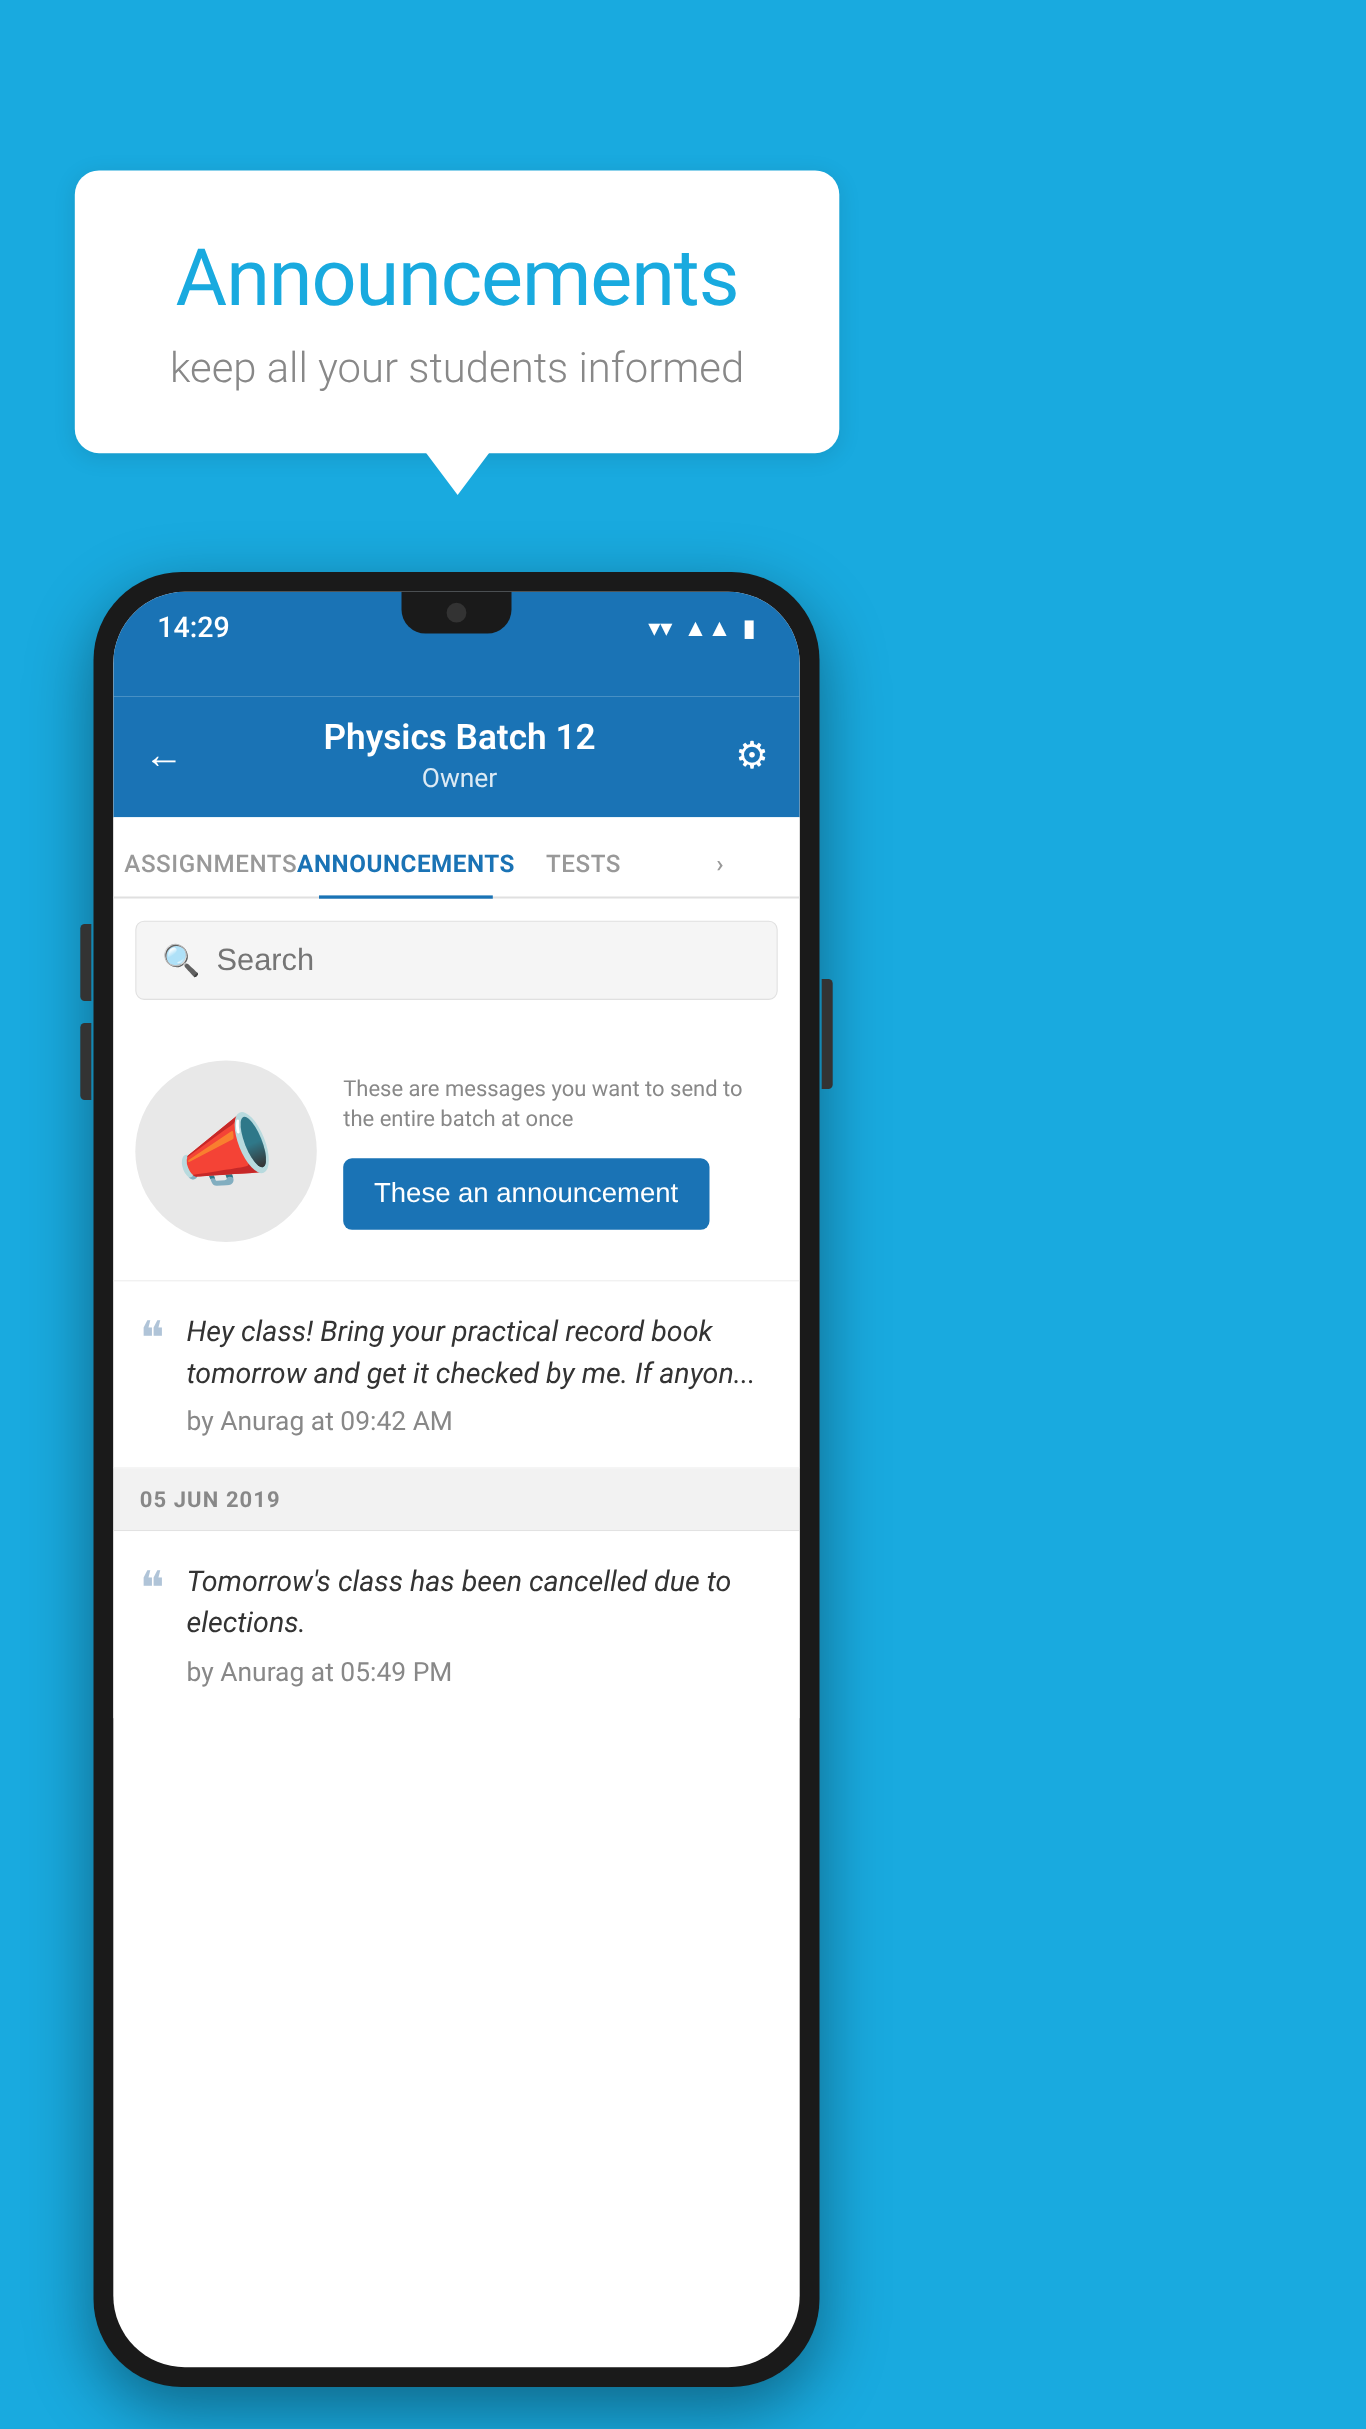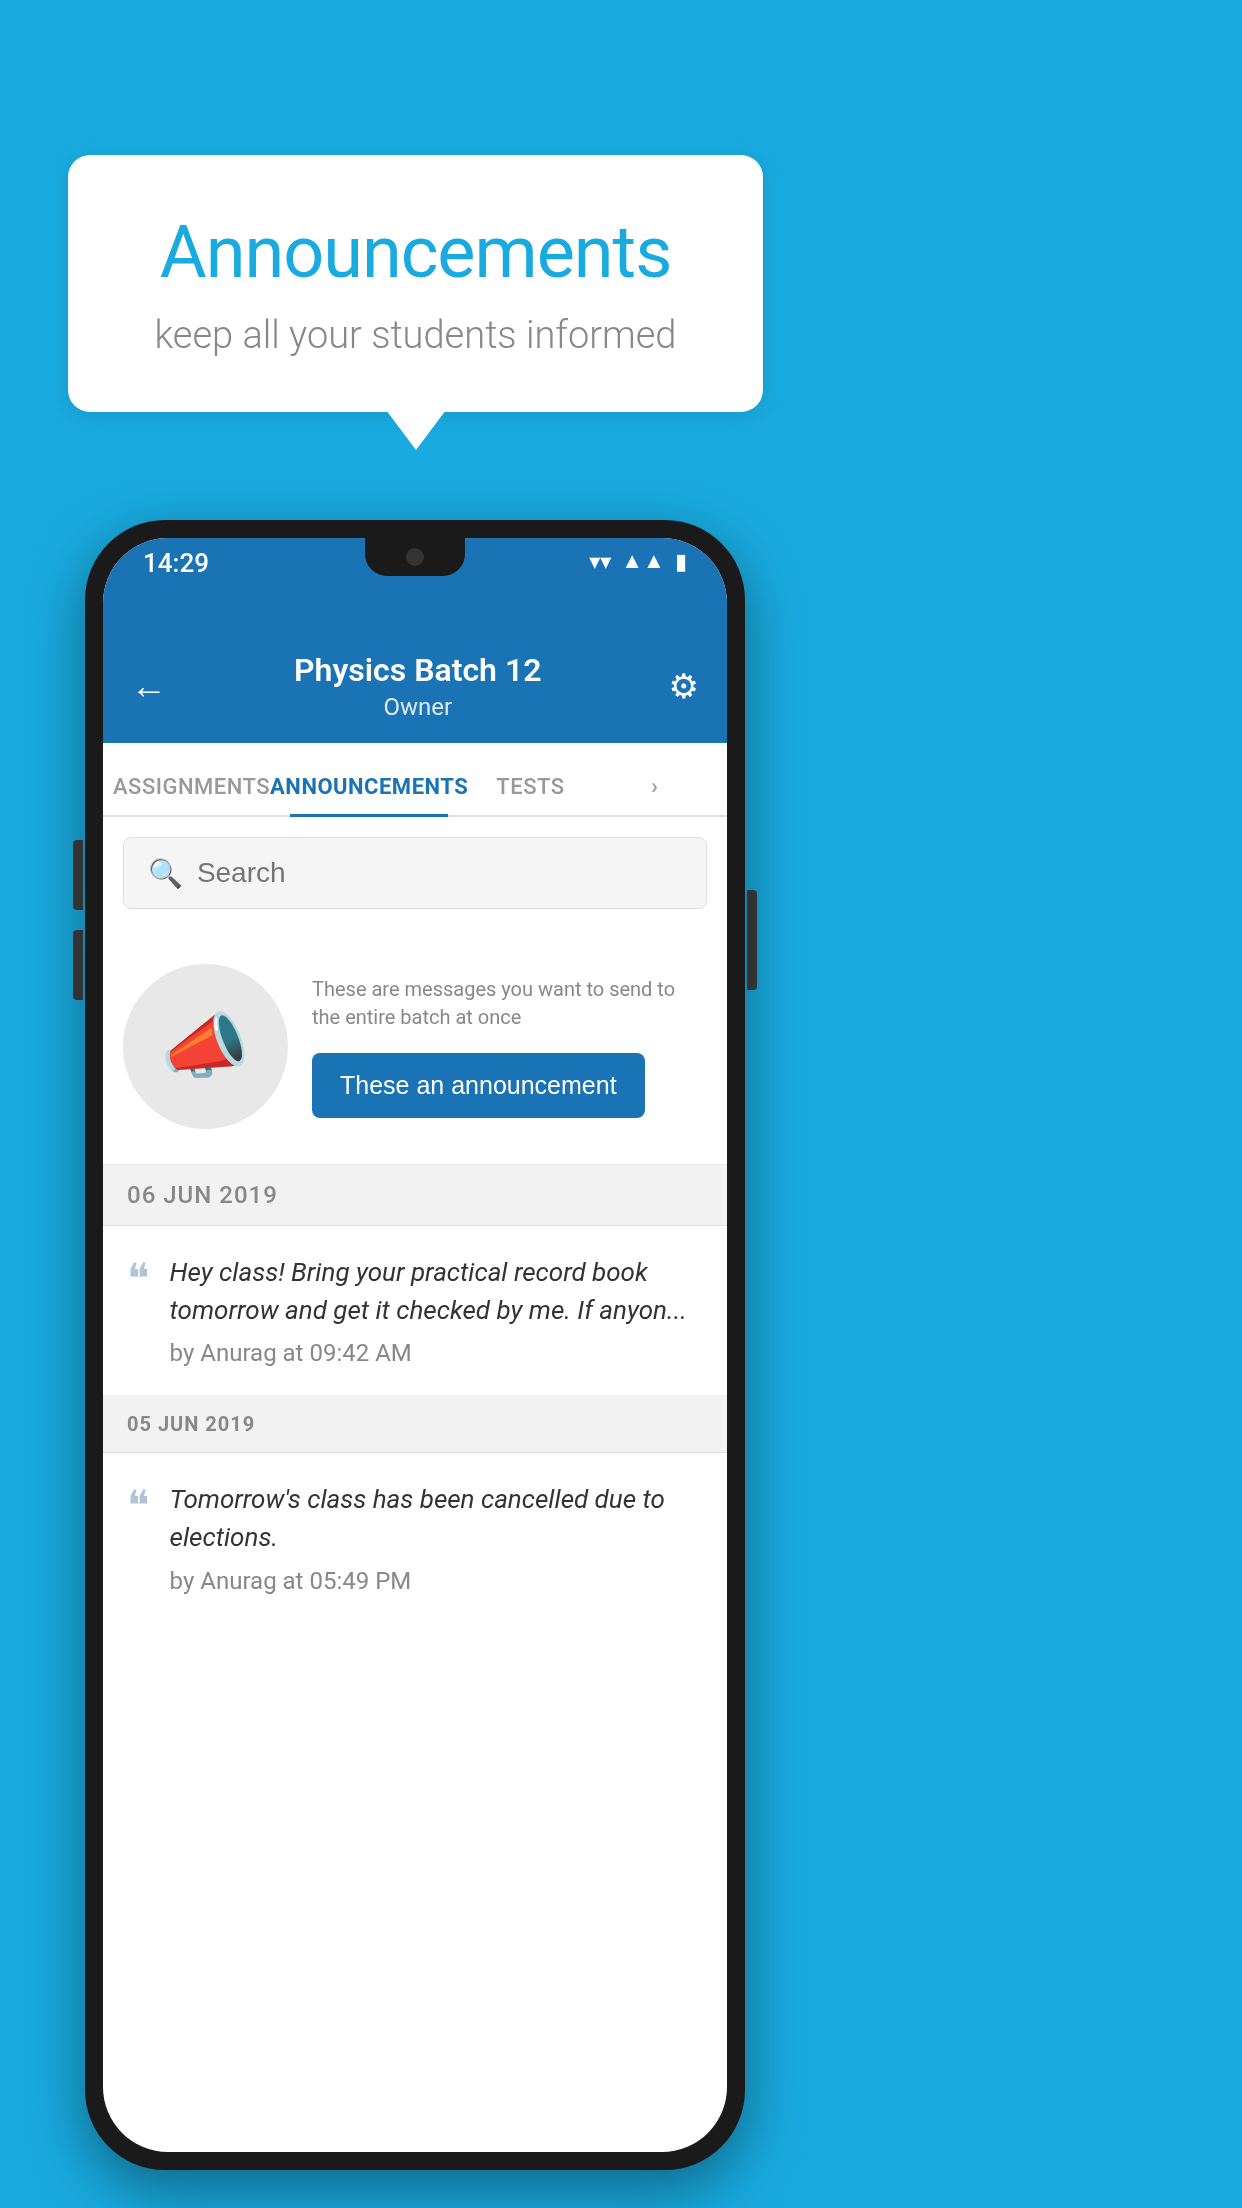--- a/index.html
+++ b/index.html
@@ -77,21 +77,21 @@
       height: 95px;
       position: relative;
       display: flex;
       align-items: flex-start;
       padding-top: 10px;
       padding-left: 30px;
       padding-right: 30px;
     }
     .status-bar {
       display: flex;
-      align-items: flex-start;
+      align-items: center;
       justify-content: space-between;
       width: 100%;
       height: 45px;
       padding: 0 10px;
       gap: 40px;
     }
     .status-time {
       color: white;
       font-size: 26px;
       font-weight: 500;
@@ -422,21 +422,20 @@
     <div class="empty-state">
       <div class="empty-state-icon-circle">
         <span class="megaphone-icon">📣</span>
       </div>
       <div class="empty-state-content">
         <div class="empty-state-text">These are messages you want to send to the entire batch at once</div>
         <button class="make-announcement-btn">These an announcement</button>
       </div>
     </div>
 
-    <div class="date-header">06  JUN  2019</div>
 
     <div class="announcement-item">
       <div class="quote-icon">❝</div>
       <div class="announcement-text-block">
         <div class="announcement-message">Hey class! Bring your practical record book tomorrow and get it checked by me. If anyon...</div>
         <div class="announcement-author">by Anurag at 09:42 AM</div>
       </div>
     </div>
 
     <div class="date-header-2">05  JUN  2019</div>

